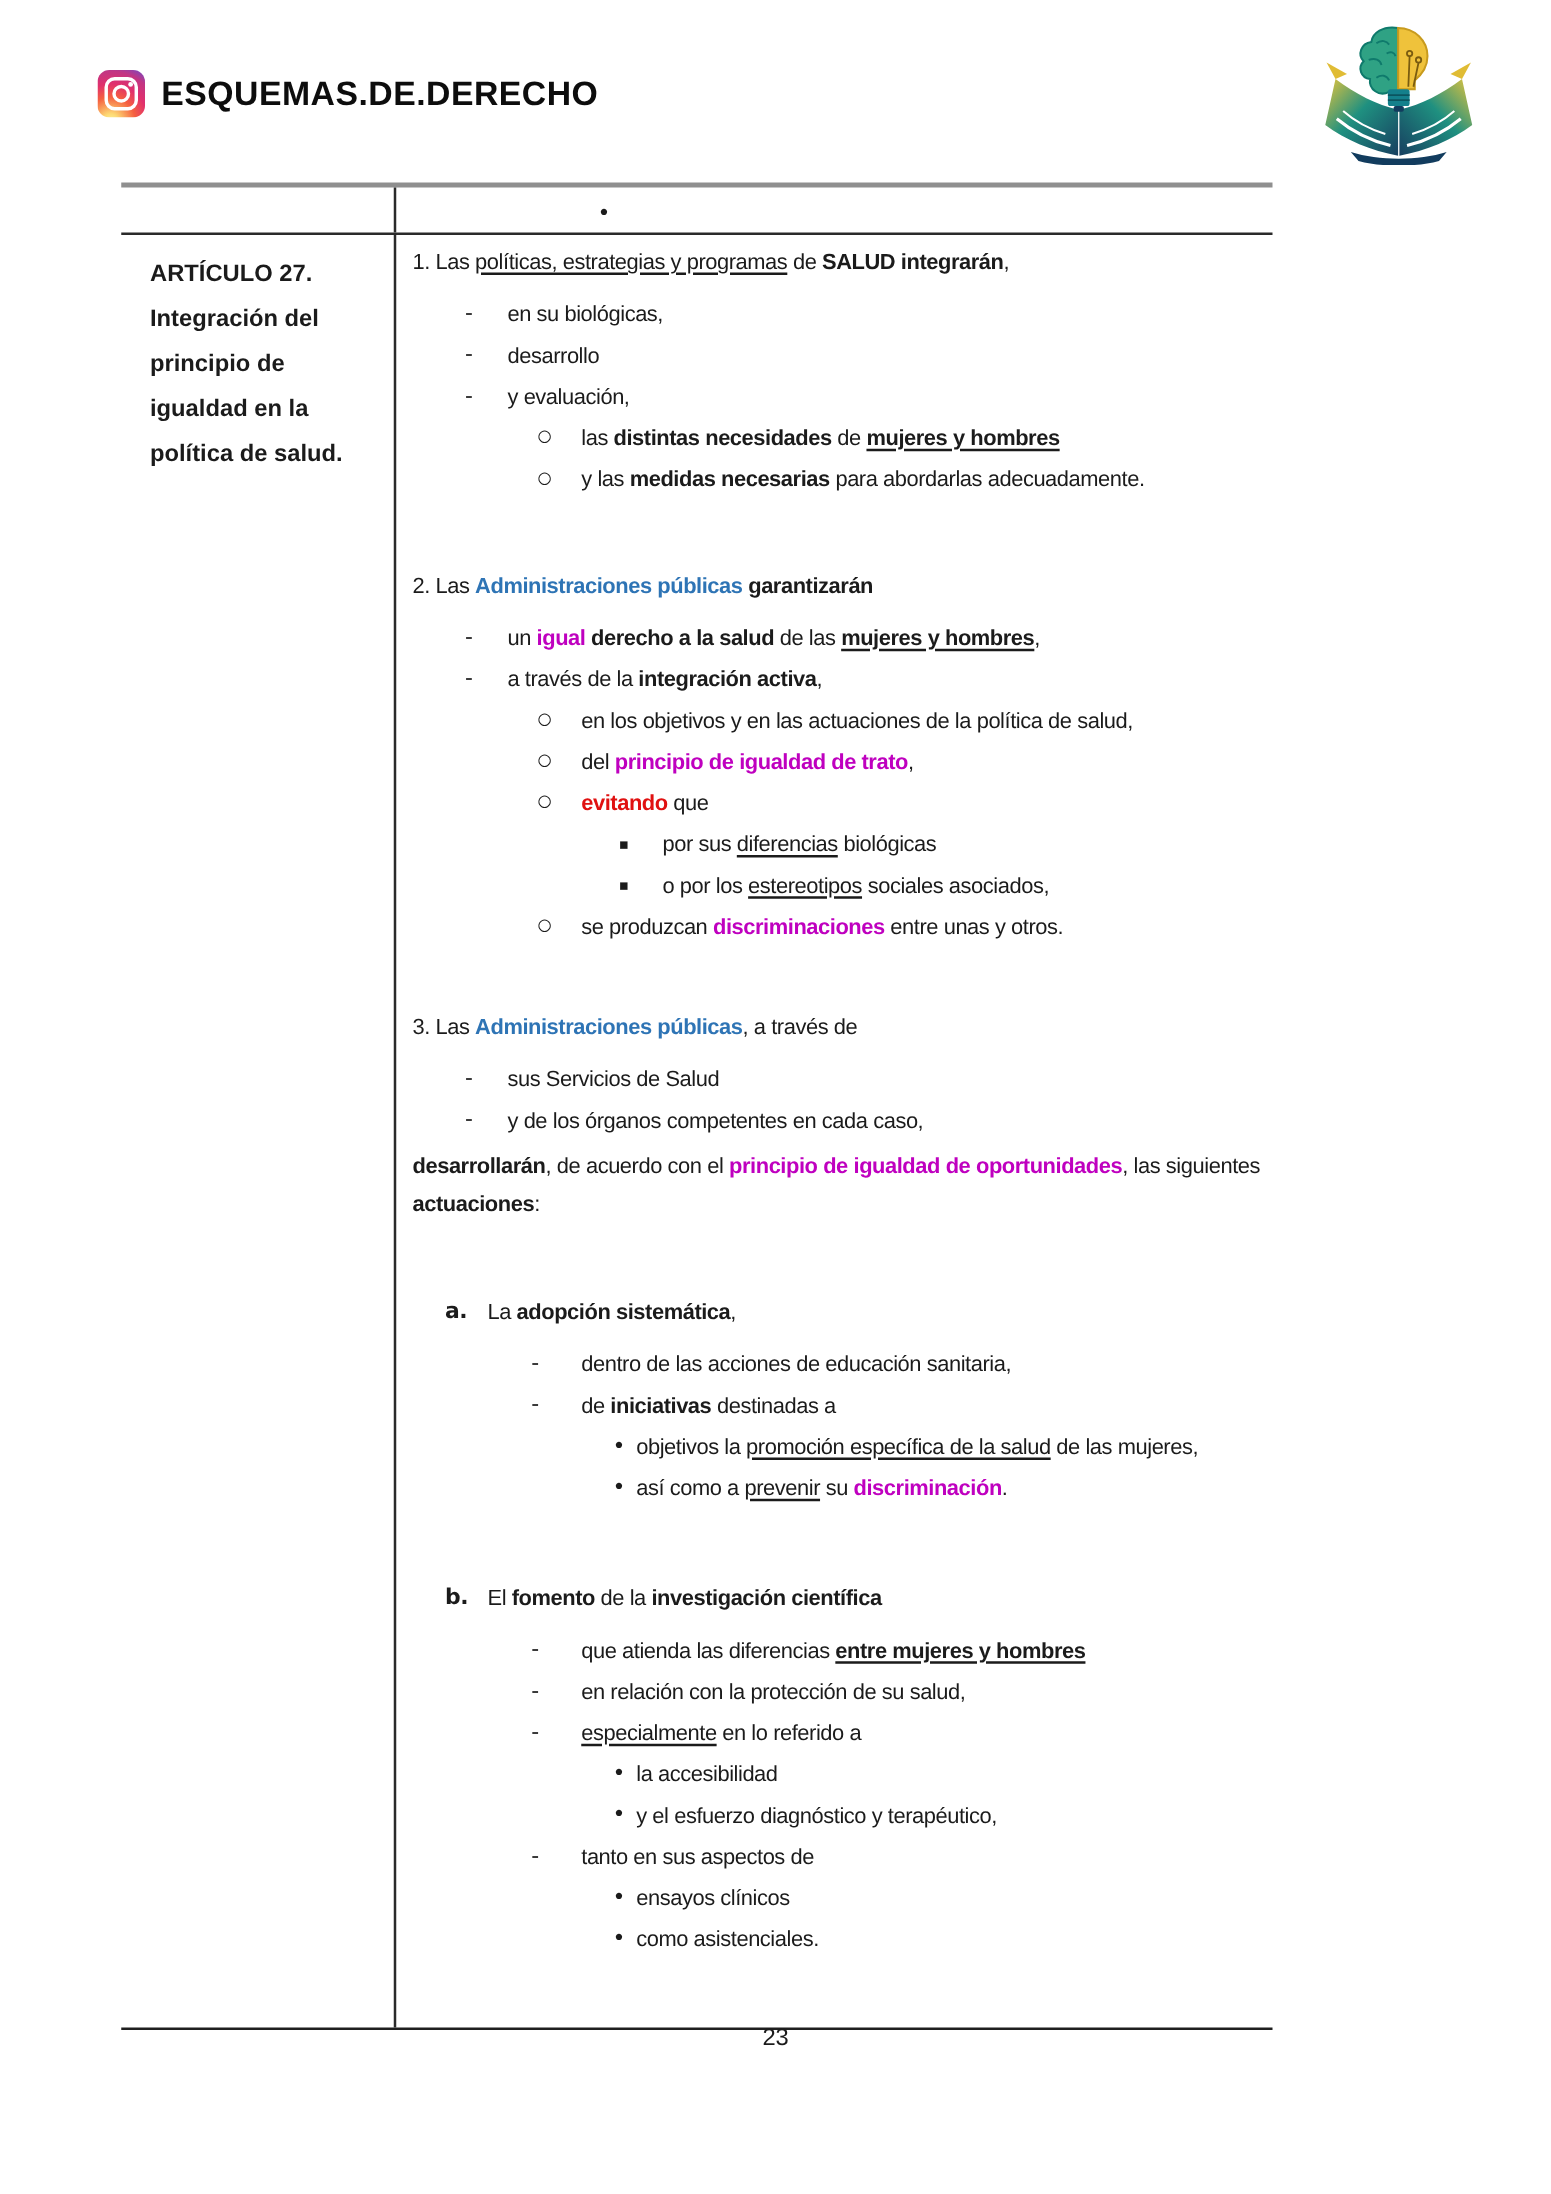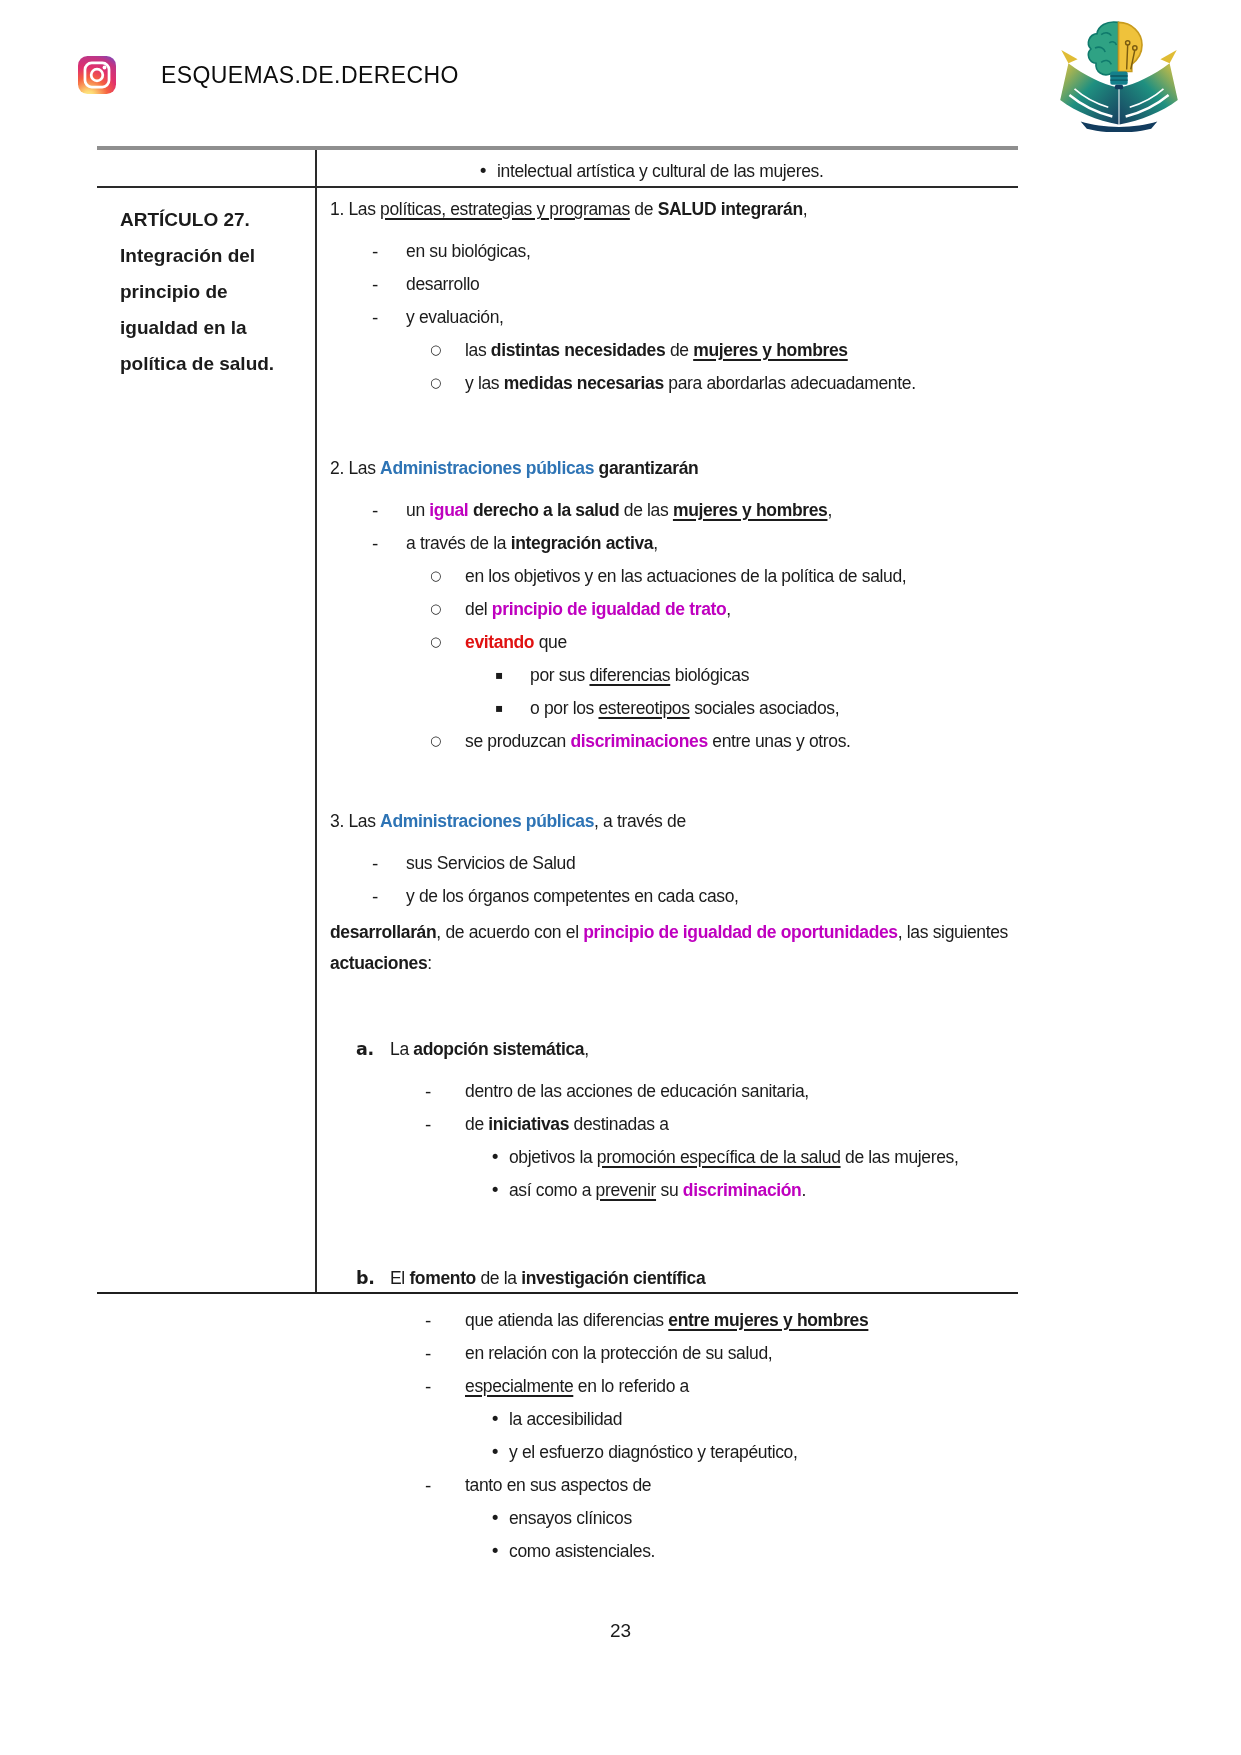--- a/index.html
+++ b/index.html
@@ -3,30 +3,30 @@
 <meta charset="utf-8">
 <style>
   html,body{margin:0;padding:0;background:#ffffff;}
   .sheet{
     position:relative;width:1241px;height:1755px;background:#fff;overflow:hidden;
     font-family:"Liberation Sans","DejaVu Sans",sans-serif;color:#1b1b1b;
   }
   
   .hdr-brand{position:absolute;left:78px;top:56px;display:flex;align-items:center;gap:13px;}
   .ig-icon{width:38px;height:38px;display:block;}
-  .brand-text{font-size:23px;font-weight:400;letter-spacing:.4px;color:#0d0d0d;margin-left:32px;}
+  .brand-text{font-size:27px;font-weight:700;letter-spacing:.4px;color:#0d0d0d;}
   .logo{position:absolute;left:1050px;top:14px;width:138px;height:118px;}
   
   .otable{
     position:absolute;left:97px;top:146px;width:921px;
     border-top:4px solid #8f8f8f;border-bottom:2px solid #1f1f1f;box-sizing:border-box;
   }
   .row{display:flex;}
   .row0{border-bottom:2px solid #2a2a2a;height:36px;}
-  .row1{height:1104px;}
+  .row1{height:1434px;}
   .cl{flex:0 0 220px;width:220px;border-right:2px solid #2a2a2a;box-sizing:border-box;}
   .cr{flex:1;box-sizing:border-box;padding:6px 10px 0 13px;font-size:17.5px;letter-spacing:-.35px;}
   .article{padding:14px 10px 0 23px;font-weight:700;font-size:19px;line-height:36px;}
   
   .line{display:flex;align-items:flex-start;line-height:30px;margin-bottom:3px;}
   .line .txt{flex:1;}
   .marker{flex:0 0 auto;font-family:"DejaVu Sans",sans-serif;}
   .l-intro{margin-bottom:12px;}
   .l-dash   .marker{margin-left:42px; width:34px;}
   .l-circle .marker{margin-left:100px;width:35px;font-size:13px;line-height:30px;}
@@ -111,21 +111,20 @@
     <rect x="63.5" y="69" width="8" height="4.5" rx="1.5" fill="#123C5E"></rect>
   </svg>
 
   <div class="otable">
 
     <div class="row row0">
       <div class="cl"></div>
       <div class="cr">
         <div class="line l-row0">
           <span class="marker">•</span>
-          <div class="txt"><span class="">intelectual artística y cultural de las mujeres.</span></div>
         </div>
       </div>
     </div>
 
     <div class="row row1">
       <div class="cl article">
         <div>ARTÍCULO 27.</div>
         <div>Integración del</div>
         <div>principio de</div>
         <div>igualdad en la</div>

